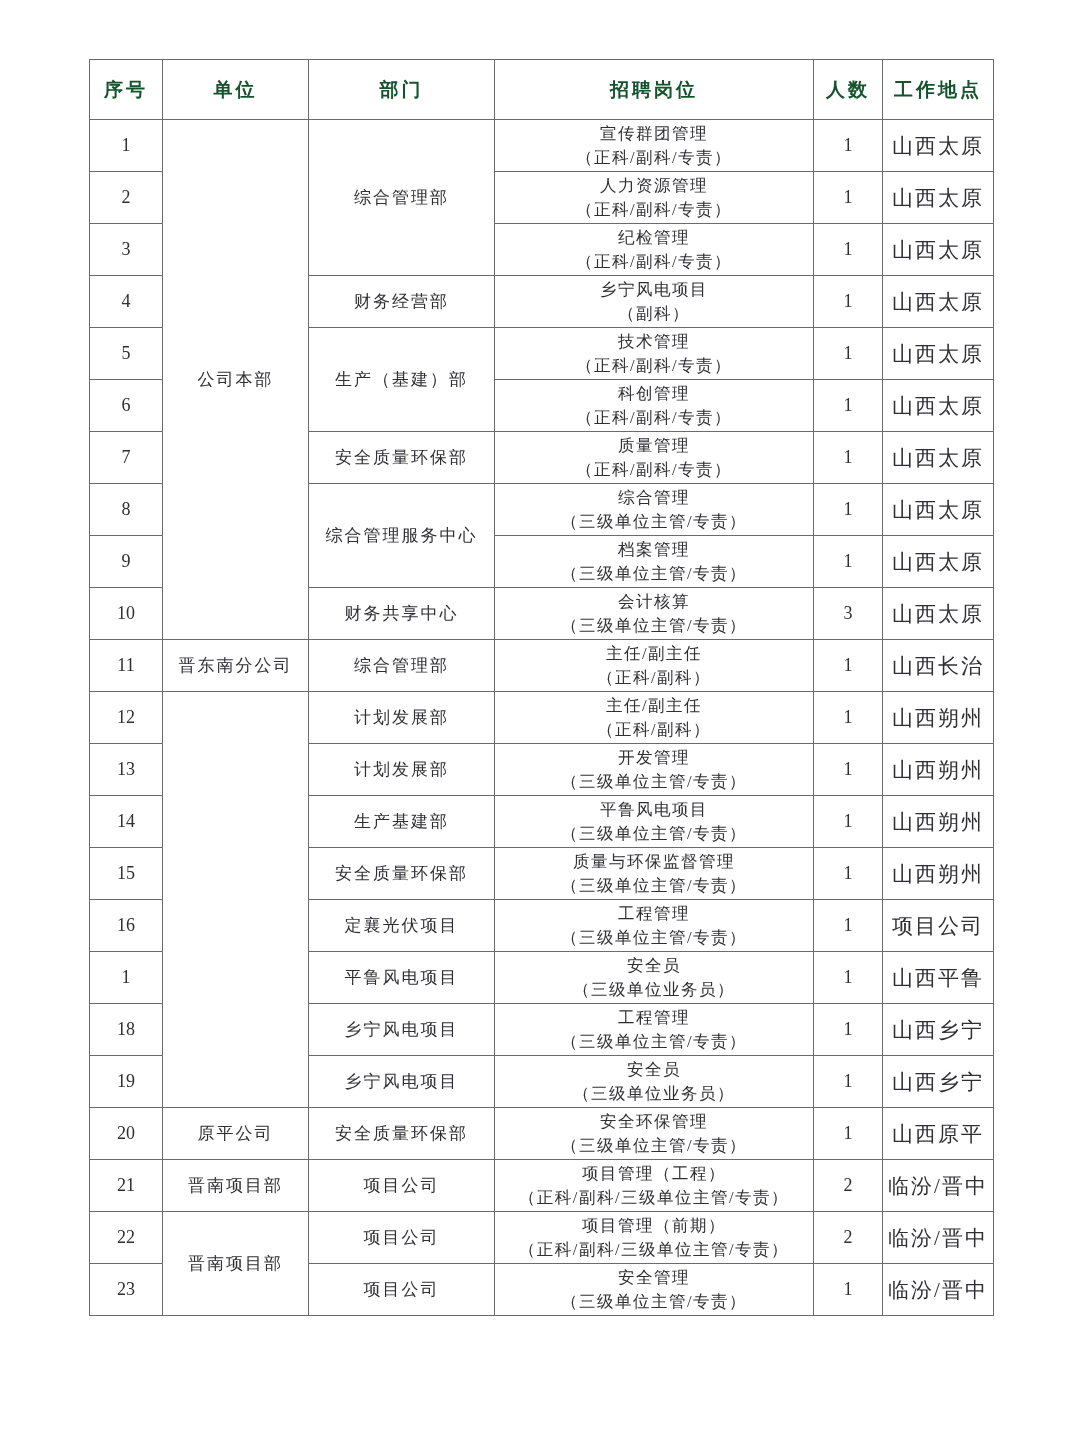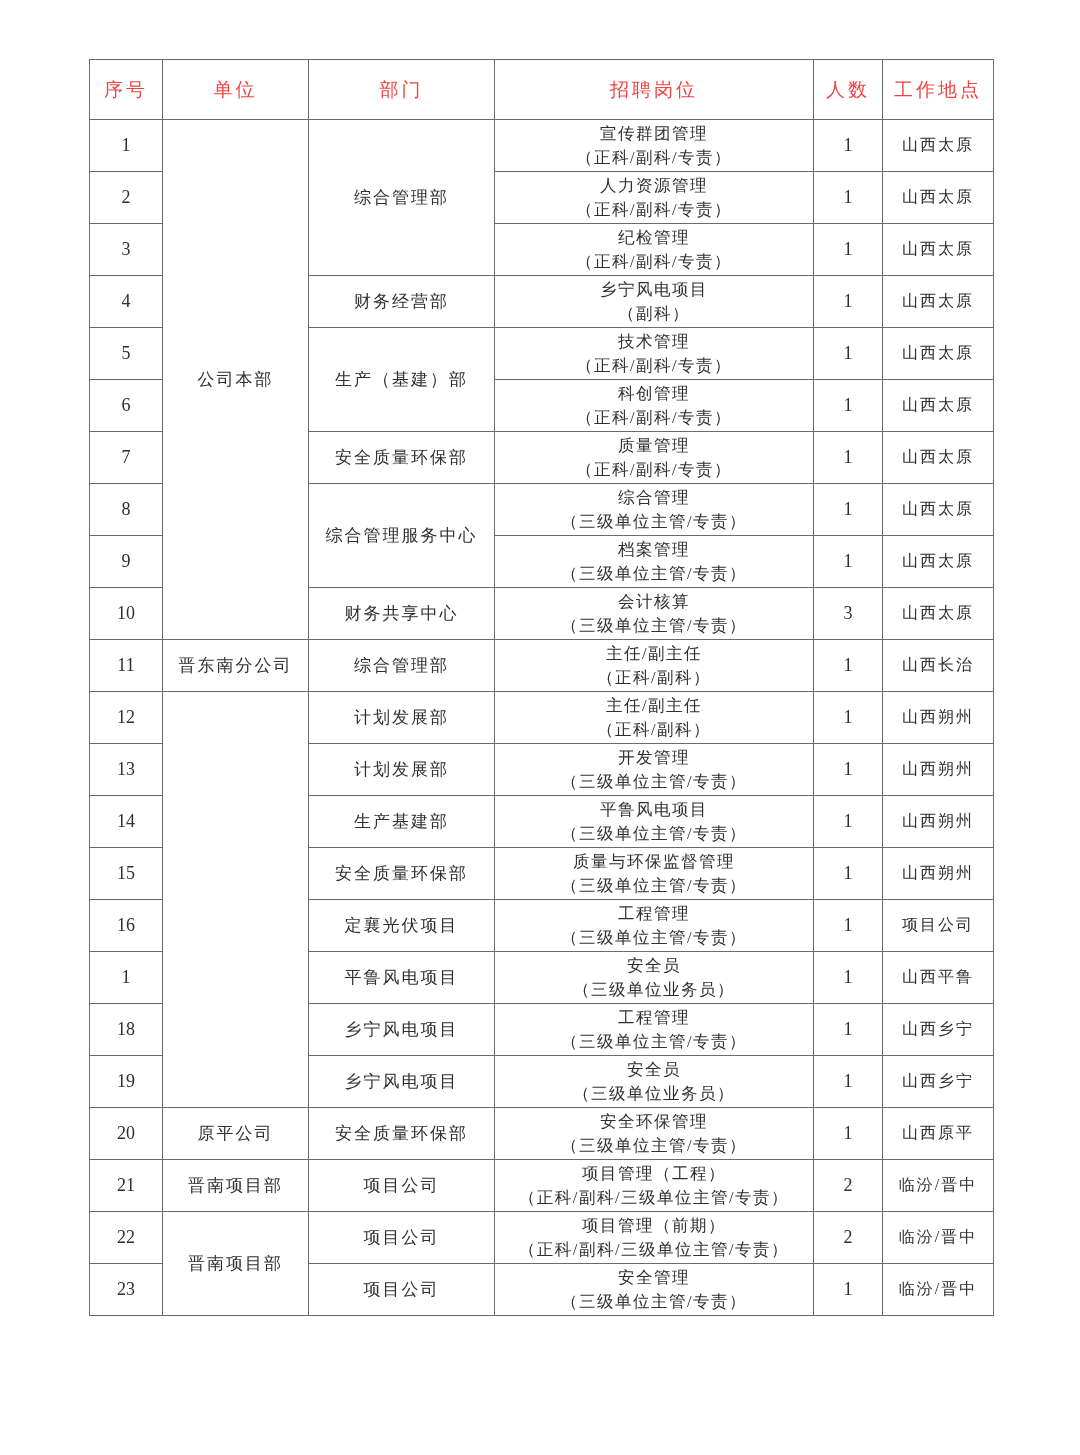--- a/index.html
+++ b/index.html
@@ -30,37 +30,37 @@
     text-align: center;
     vertical-align: middle;
     padding: 0;
     overflow: hidden;
     background: #ffffff;
   }
   tr.hdr { height: 60px; }
   tr.row { height: 52px; }
   th.hcell {
     font-size: 19px;
-    font-weight: normal;
+    font-weight: bold;
     letter-spacing: 3px;
-    color: #ef4444;
+    color: #14532d;
   }
   td.no-cell {
     font-size: 18px;
     letter-spacing: 0;
   }
   td.unit-cell, td.dept-cell {
     font-size: 17px;
     letter-spacing: 2px;
   }
   td.count-cell {
     font-size: 18px;
   }
   td.loc-cell {
-    font-size: 16px;
+    font-size: 21px;
     letter-spacing: 2px;
   }
   td.job-cell {
     font-size: 16.5px;
     letter-spacing: 1.5px;
   }
   td.job-cell .job-title,
   td.job-cell .job-req {
     line-height: 24px;
     white-space: nowrap;

